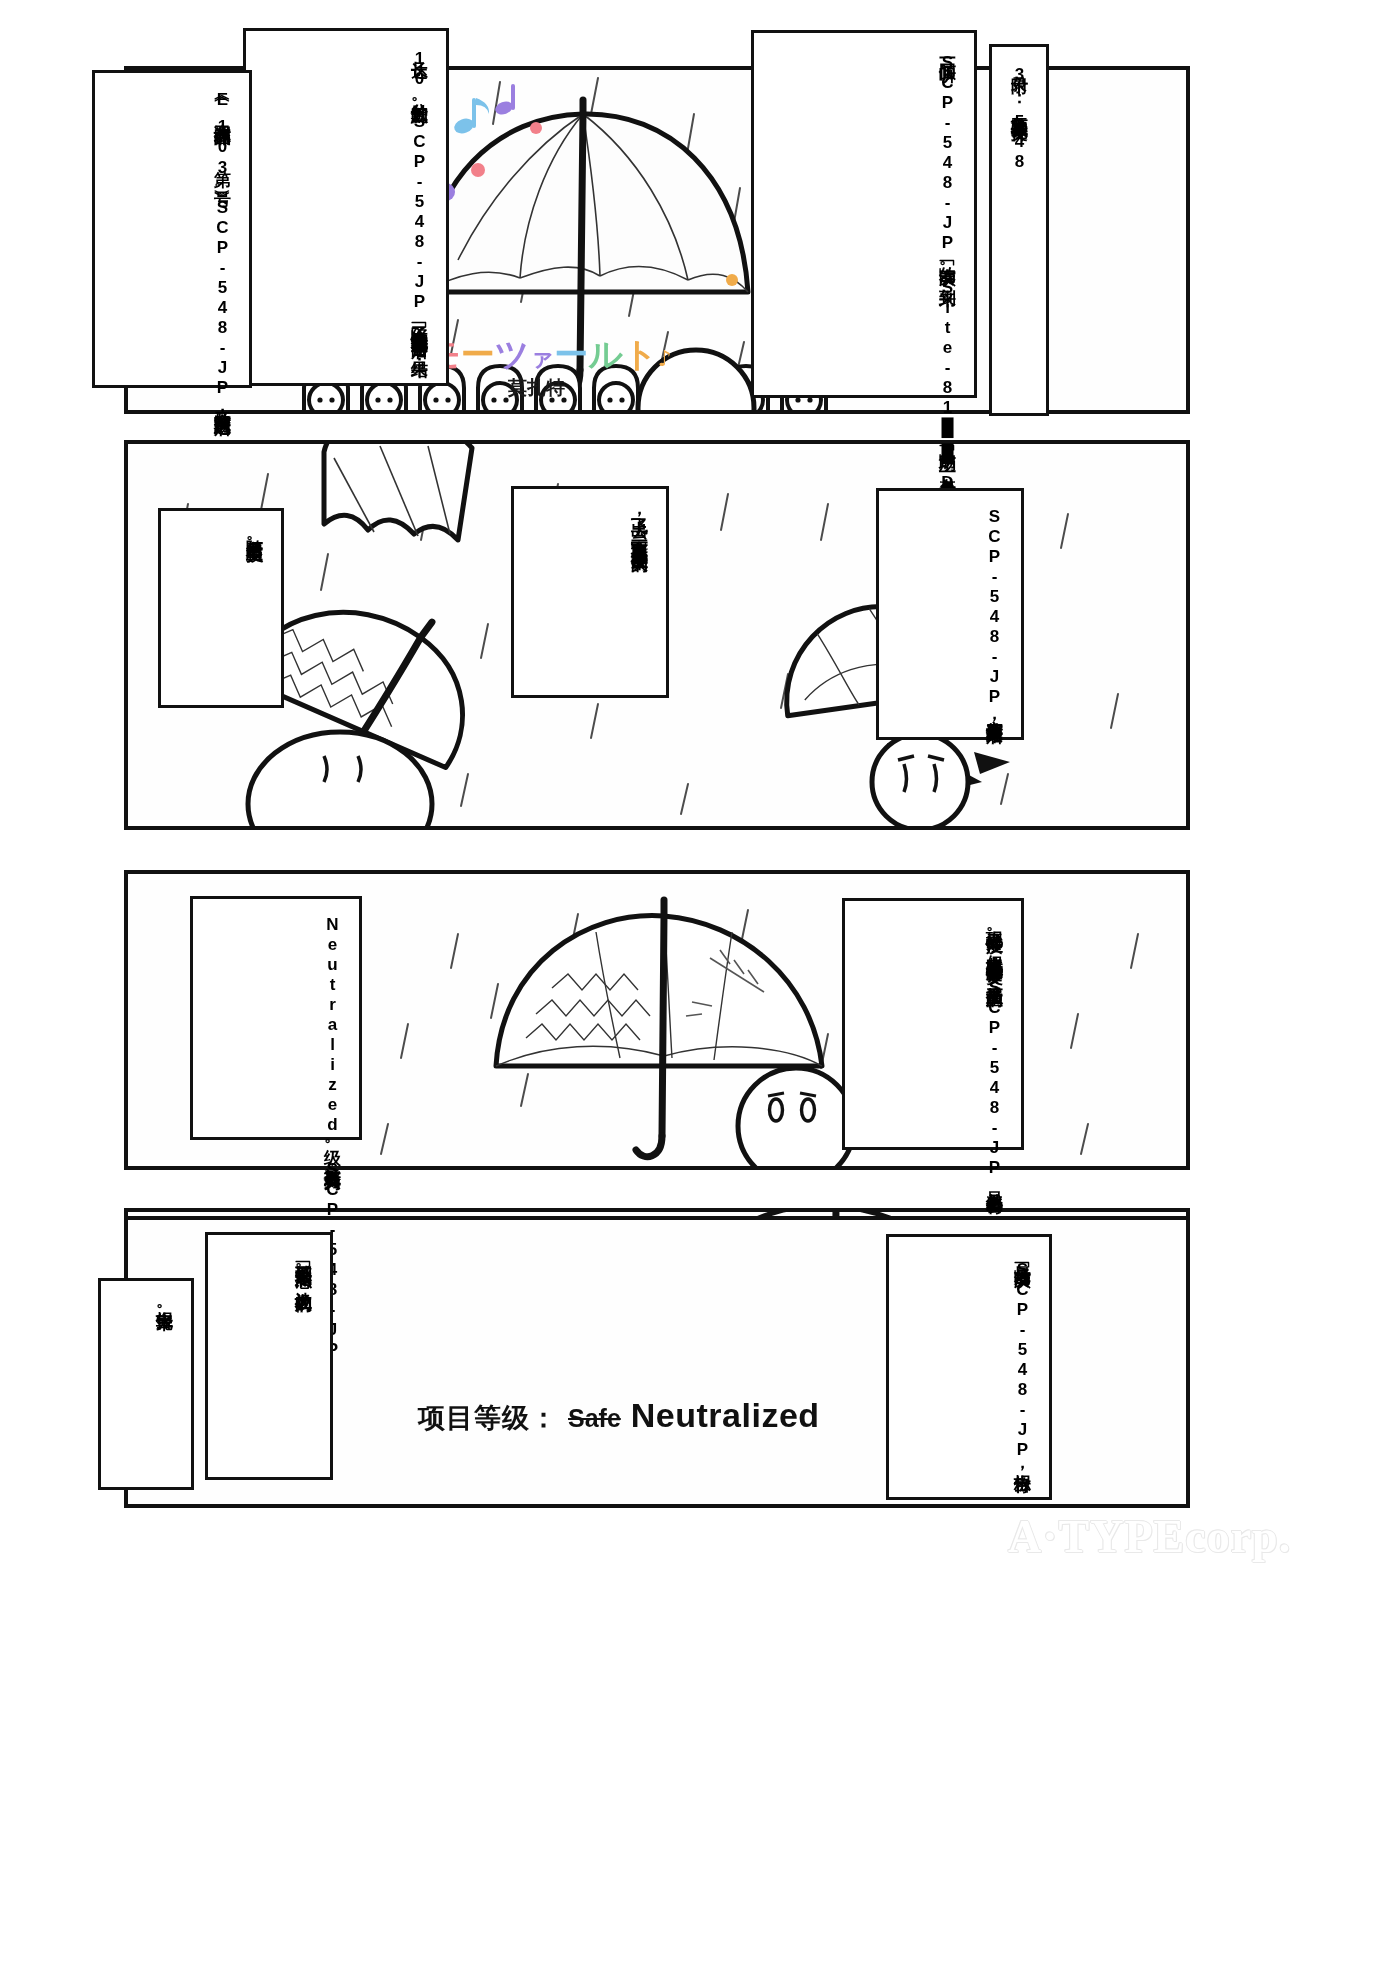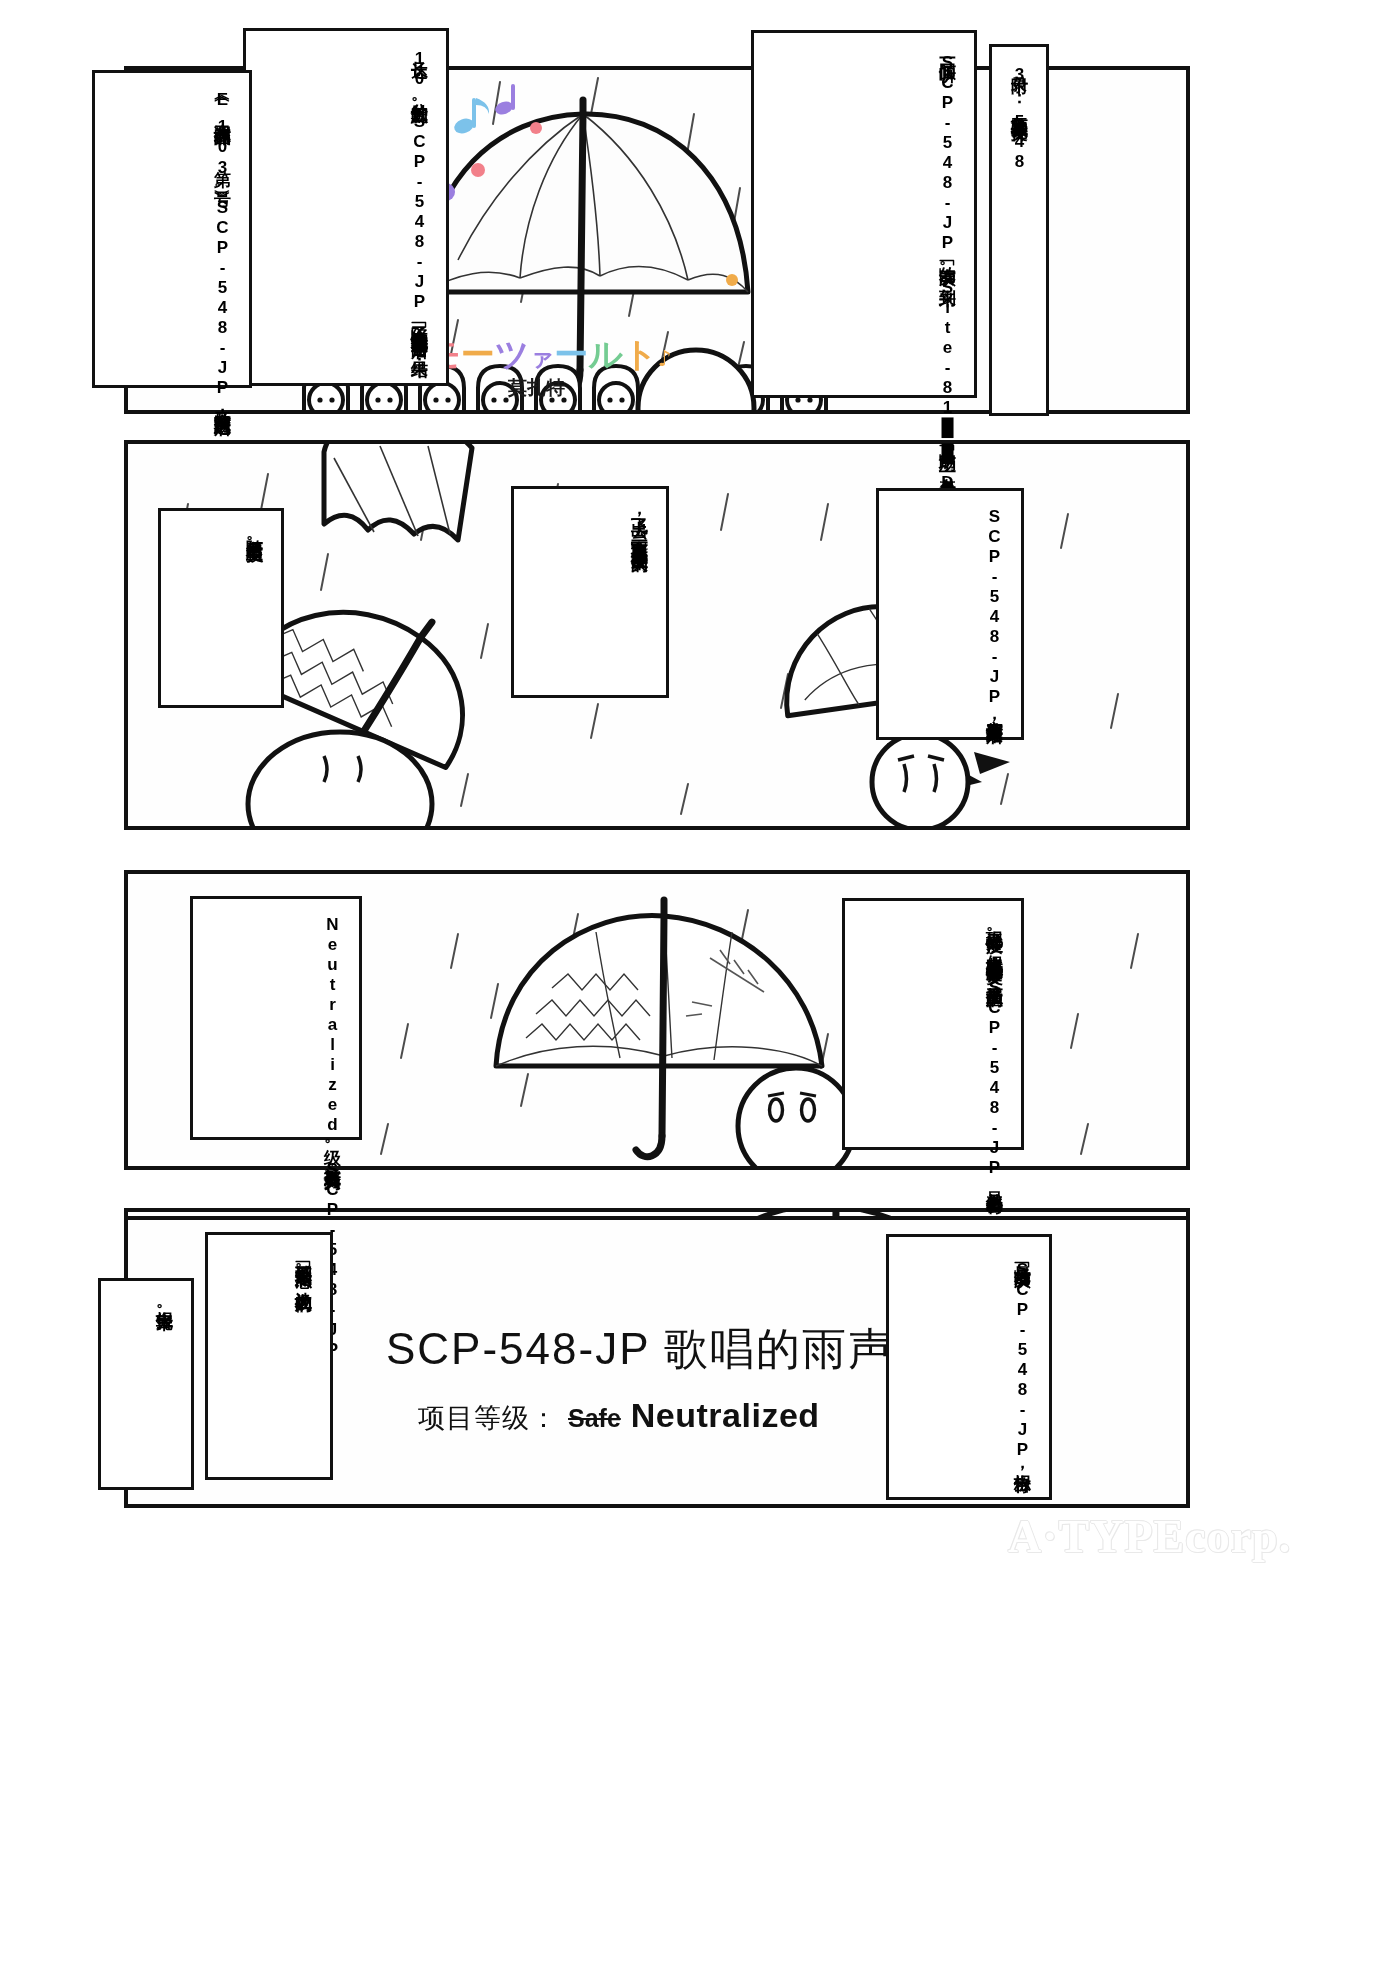--- a/index.html
+++ b/index.html
@@ -66,21 +66,21 @@
   }
   .rating-row{
     position:absolute;
     font-size:27px;
     color:#111;
     white-space:nowrap;
     display:flex;
     align-items:baseline;
     gap:10px;
   }
-  .rating-label{font-weight:400;letter-spacing:1px;}
+  .rating-label{font-weight:700;letter-spacing:1px;}
   .rating-old{
     text-decoration:line-through;
     font-size:25px;
     font-weight:700;
     letter-spacing:0;
   }
   .rating-new{
     font-size:34px;
     font-weight:700;
     letter-spacing:.5px;
@@ -557,21 +557,20 @@
 
   <div class="caption" style="left:205px;top:1232px;width:128px;height:248px;">
     <span class="line">感受到了「满足感」。</span>
     <span class="line">让在场的人们</span>
   </div>
 
   <div class="caption" style="left:98px;top:1278px;width:96px;height:212px;">
     <span class="line">报告完毕。</span>
   </div>
 
-  <div class="title-main" style="left:386px;top:1320px;">SCP-548-JP 歌唱的雨声</div>
 
   <div class="rating-row" style="left:418px;top:1396px;">
     <span class="rating-label">项目等级：</span>
     <span class="rating-old">Safe</span>
     <span class="rating-new">Neutralized</span>
   </div>
 
   <div class="watermark" style="left:1008px;top:1510px;">A·TYPEcorp.</div>
 
 </div>

